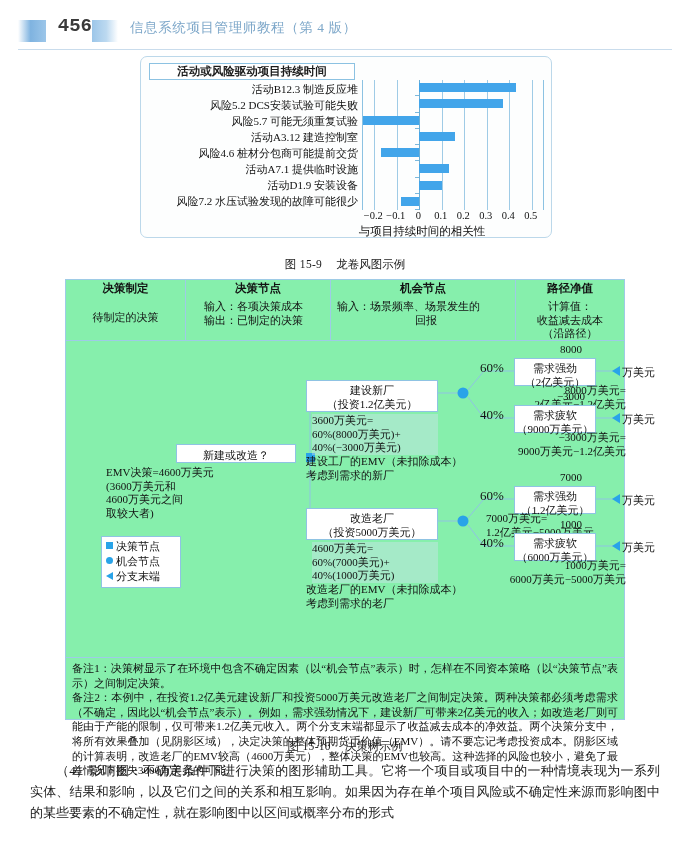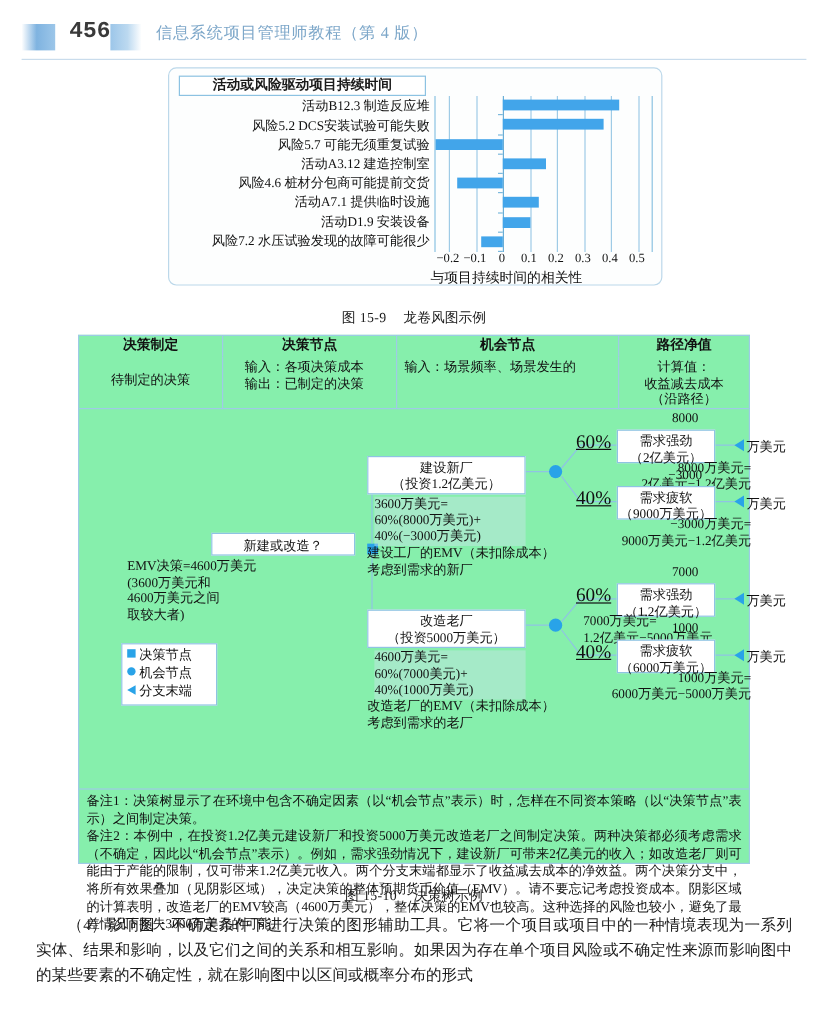--- a/index.html
+++ b/index.html
@@ -116,21 +116,21 @@
   .nodebox {
     position:absolute; border:1px solid #8fc3e3; background:#ffffff;
     text-align:center; font-size:11px; line-height:14px; color:#111;
     padding-top:2px;
   }
   .ttext {
     position:absolute; font-size:11px; line-height:13.5px; color:#111;
     white-space:nowrap;
   }
   .ttext.shade { background:rgba(210,226,238,0.42); }
-  .pct { position:absolute; font-size:16px; color:#111;text-decoration:underline; }
+  .pct { position:absolute; font-size:13px; color:#111; }
 
   .legend {
     position:absolute; border:1px solid #8fc3e3; background:#ffffff;
     font-size:11px; line-height:15px; color:#111; padding:2px 5px 3px 4px;
   }
   .legend .li { white-space:nowrap; height:15px; }
   .lg-sq { display:inline-block; width:7px; height:7px; background:#29a3e8;
            margin-right:3px; vertical-align:1px; }
   .lg-ci { display:inline-block; width:7px; height:7px; border-radius:50%;
            background:#29a3e8; margin-right:3px; vertical-align:1px; }
@@ -251,20 +251,21 @@
   <div class="tbl-sub">
     <div class="cell ctr" style="left:0;width:120px;padding-top:14px;">
       <div>待制定的决策</div>
     </div>
     <div class="cell" style="left:120px;width:145px;padding-left:18px;">
       <div>输入：各项决策成本</div>
       <div>输出：已制定的决策</div>
     </div>
     <div class="cell" style="left:265px;width:185px;padding-left:6px;">
       <div>输入：场景频率、场景发生的</div>
+      <div style="text-align:center;">回报</div>
     </div>
     <div class="cell ctr" style="left:450px;width:108px;">
       <div>计算值：</div>
       <div>收益减去成本</div>
       <div>（沿路径）</div>
     </div>
   </div>
 
   <div class="tree">
     <svg width="558" height="316">

